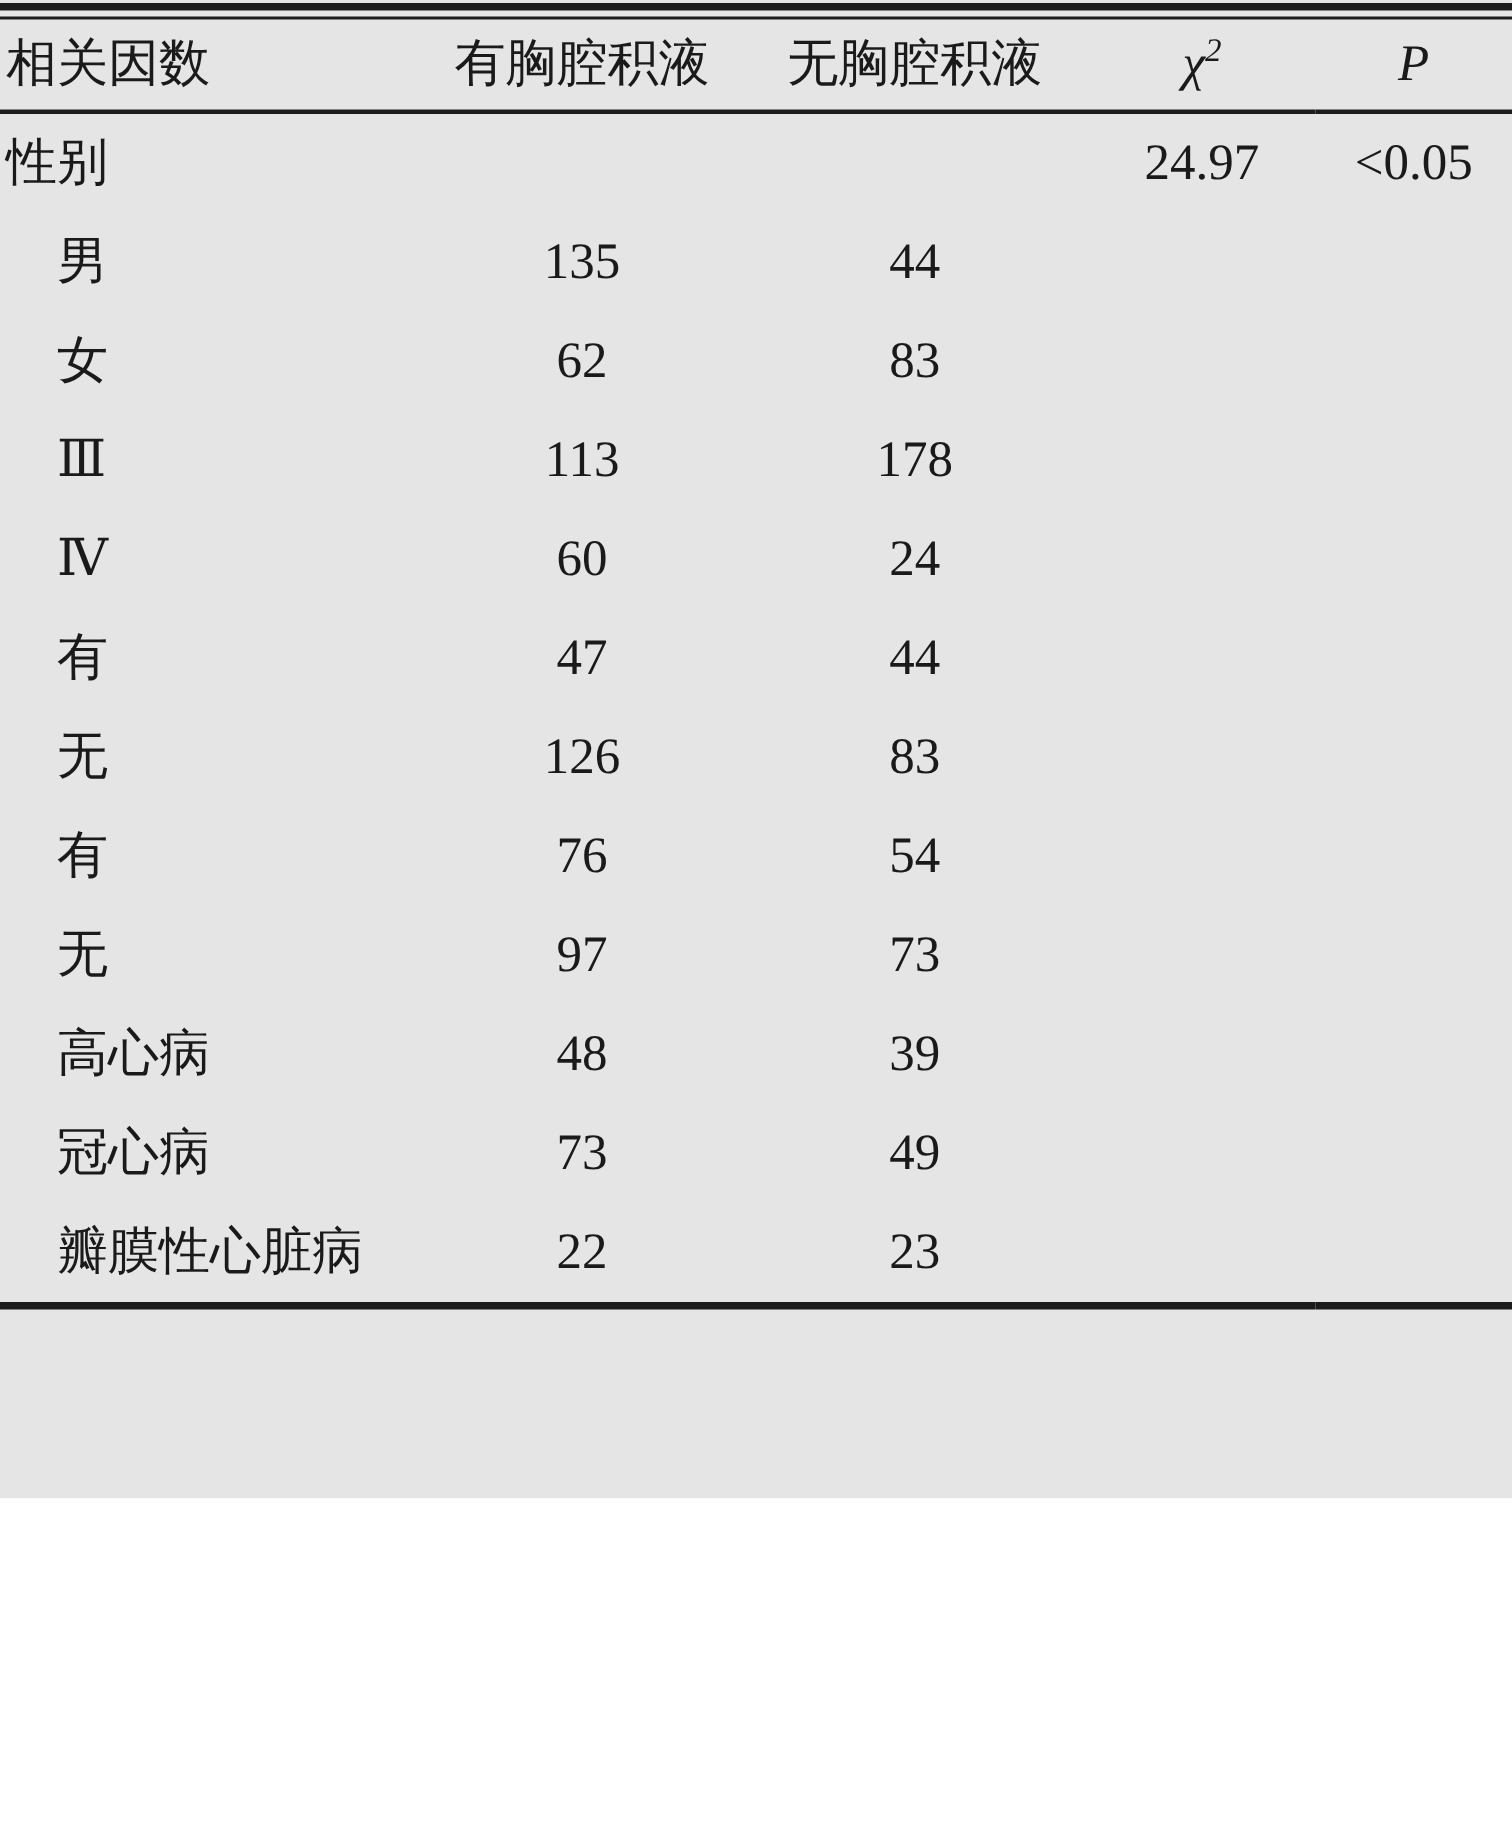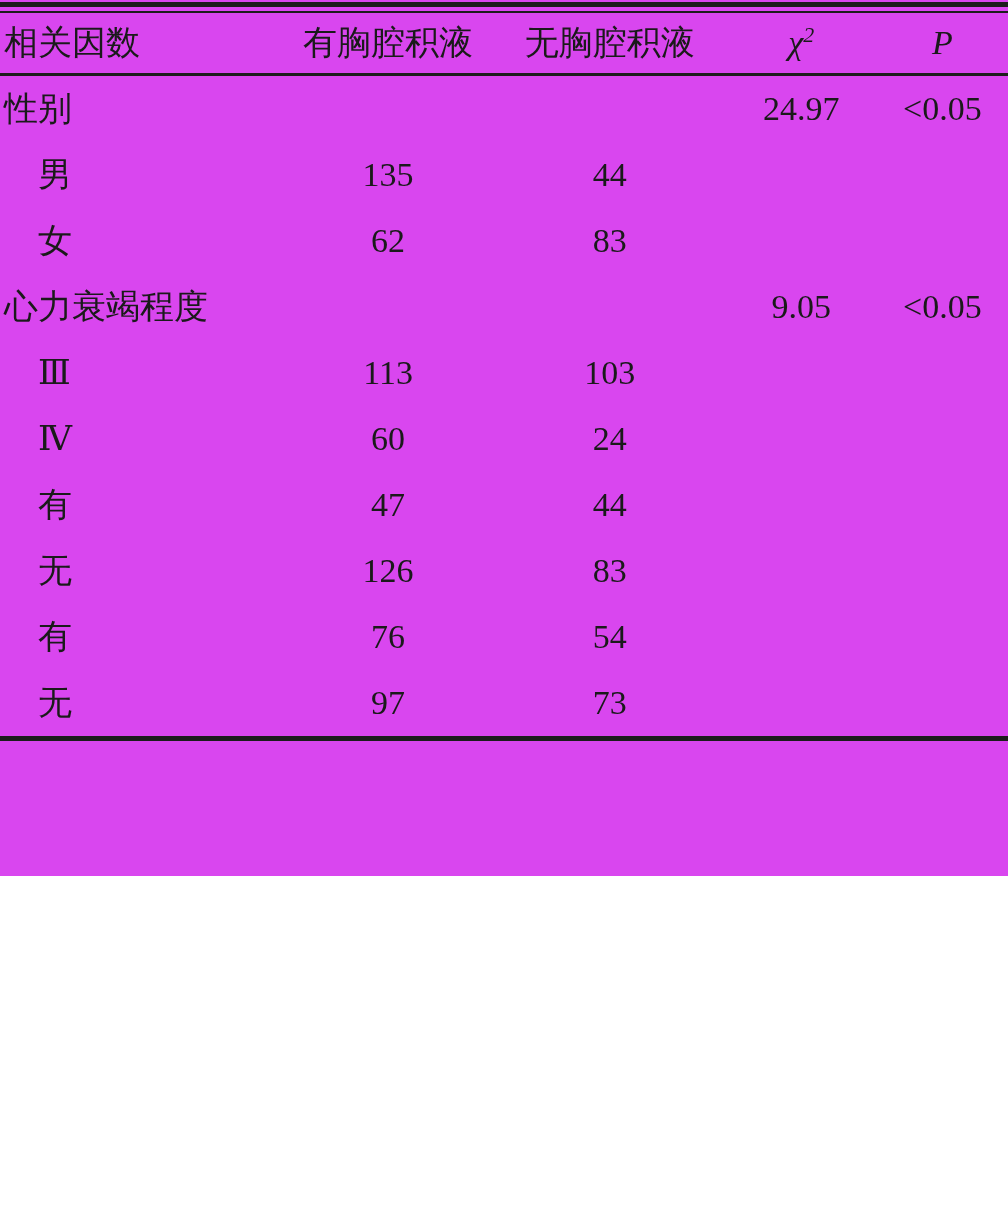--- a/index.html
+++ b/index.html
@@ -3,22 +3,22 @@
 <meta charset="utf-8">
 <style>
   html, body {
     margin: 0;
     padding: 0;
     background: #ffffff;
   }
   .page {
     position: relative;
     width: 1008px;
-    height: 876px;
-    background: #d946ef;
+    height: 999px;
+    background: #e5e5e5;
     box-sizing: border-box;
     padding-top: 2px;
     font-family: "Liberation Serif", "DejaVu Serif", serif;
     color: #1a1a1a;
   }
   .double-rule {
     height: 4px;
     border-top: 5px solid #1c1c1c;
     border-bottom: 2px solid #1c1c1c;
   }
@@ -103,30 +103,23 @@
       <td></td>
     </tr>
         <tr>
       <td class="factor indent">女</td>
       <td>62</td>
       <td>83</td>
       <td></td>
       <td></td>
     </tr>
         <tr>
-      <td class="factor">心力衰竭程度</td>
-      <td></td>
-      <td></td>
-      <td>9.05</td>
-      <td>&lt;0.05</td>
-    </tr>
-        <tr>
       <td class="factor indent">Ⅲ</td>
       <td>113</td>
-      <td>103</td>
+      <td>178</td>
       <td></td>
       <td></td>
     </tr>
         <tr>
       <td class="factor indent">Ⅳ</td>
       <td>60</td>
       <td>24</td>
       <td></td>
       <td></td>
     </tr>
@@ -151,16 +144,37 @@
       <td></td>
       <td></td>
     </tr>
         <tr>
       <td class="factor indent">无</td>
       <td>97</td>
       <td>73</td>
       <td></td>
       <td></td>
     </tr>
+        <tr>
+      <td class="factor indent">高心病</td>
+      <td>48</td>
+      <td>39</td>
+      <td></td>
+      <td></td>
+    </tr>
+        <tr>
+      <td class="factor indent">冠心病</td>
+      <td>73</td>
+      <td>49</td>
+      <td></td>
+      <td></td>
+    </tr>
+        <tr>
+      <td class="factor indent">瓣膜性心脏病</td>
+      <td>22</td>
+      <td>23</td>
+      <td></td>
+      <td></td>
+    </tr>
       </tbody>
   </table>
 
 </div>
 
 </body></html>

